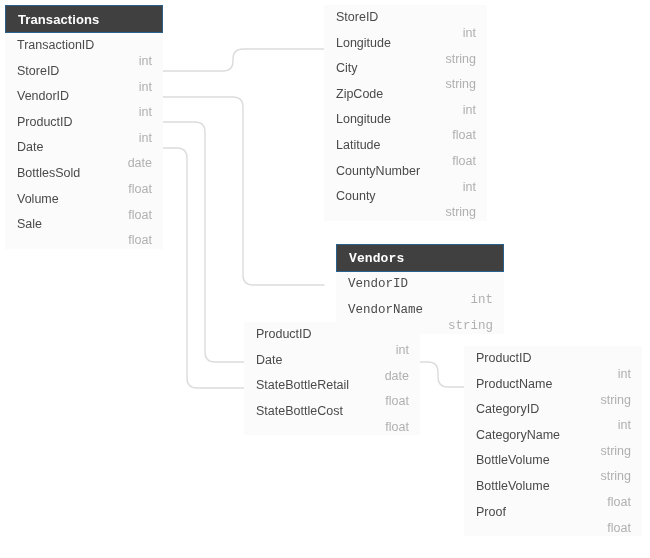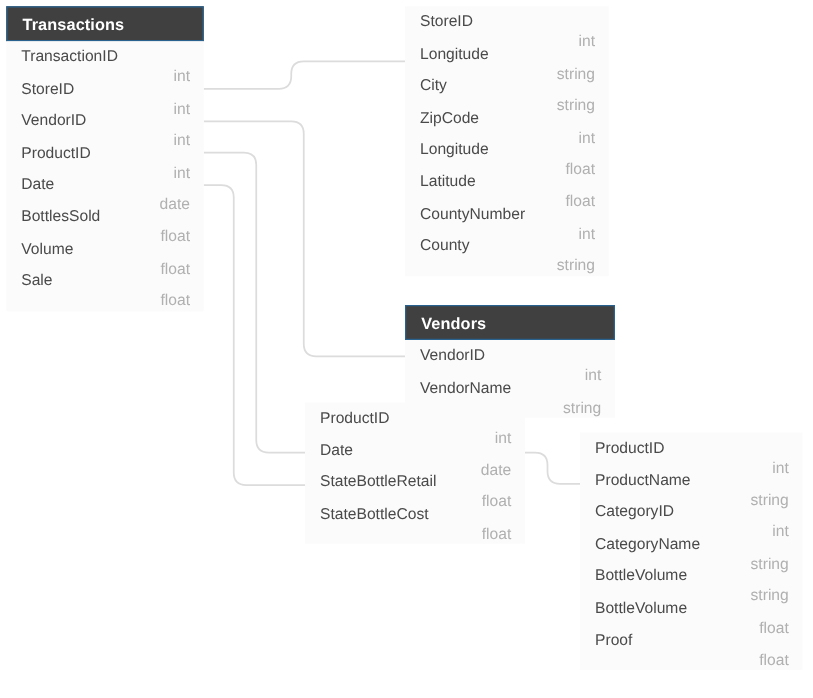--- a/index.html
+++ b/index.html
@@ -162,21 +162,21 @@
           <div class="field-row">
             <span class="field-name">CountyNumber</span>
             <span class="field-type">int</span>
           </div>
           <div class="field-row">
             <span class="field-name">County</span>
             <span class="field-type">string</span>
           </div>
         </div>
       </div>
-      <div class="entity-table" style="left: 324px; top: 244px; width: 168px;">
+      <div class="entity-table" style="left: 336px; top: 244px; width: 168px; font-family: Liberation Mono, monospace;">
         <div class="entity-header">Vendors</div>
         <div class="entity-body">
           <div class="field-row">
             <span class="field-name">VendorID</span>
             <span class="field-type">int</span>
           </div>
           <div class="field-row">
             <span class="field-name">VendorName</span>
             <span class="field-type">string</span>
           </div>

